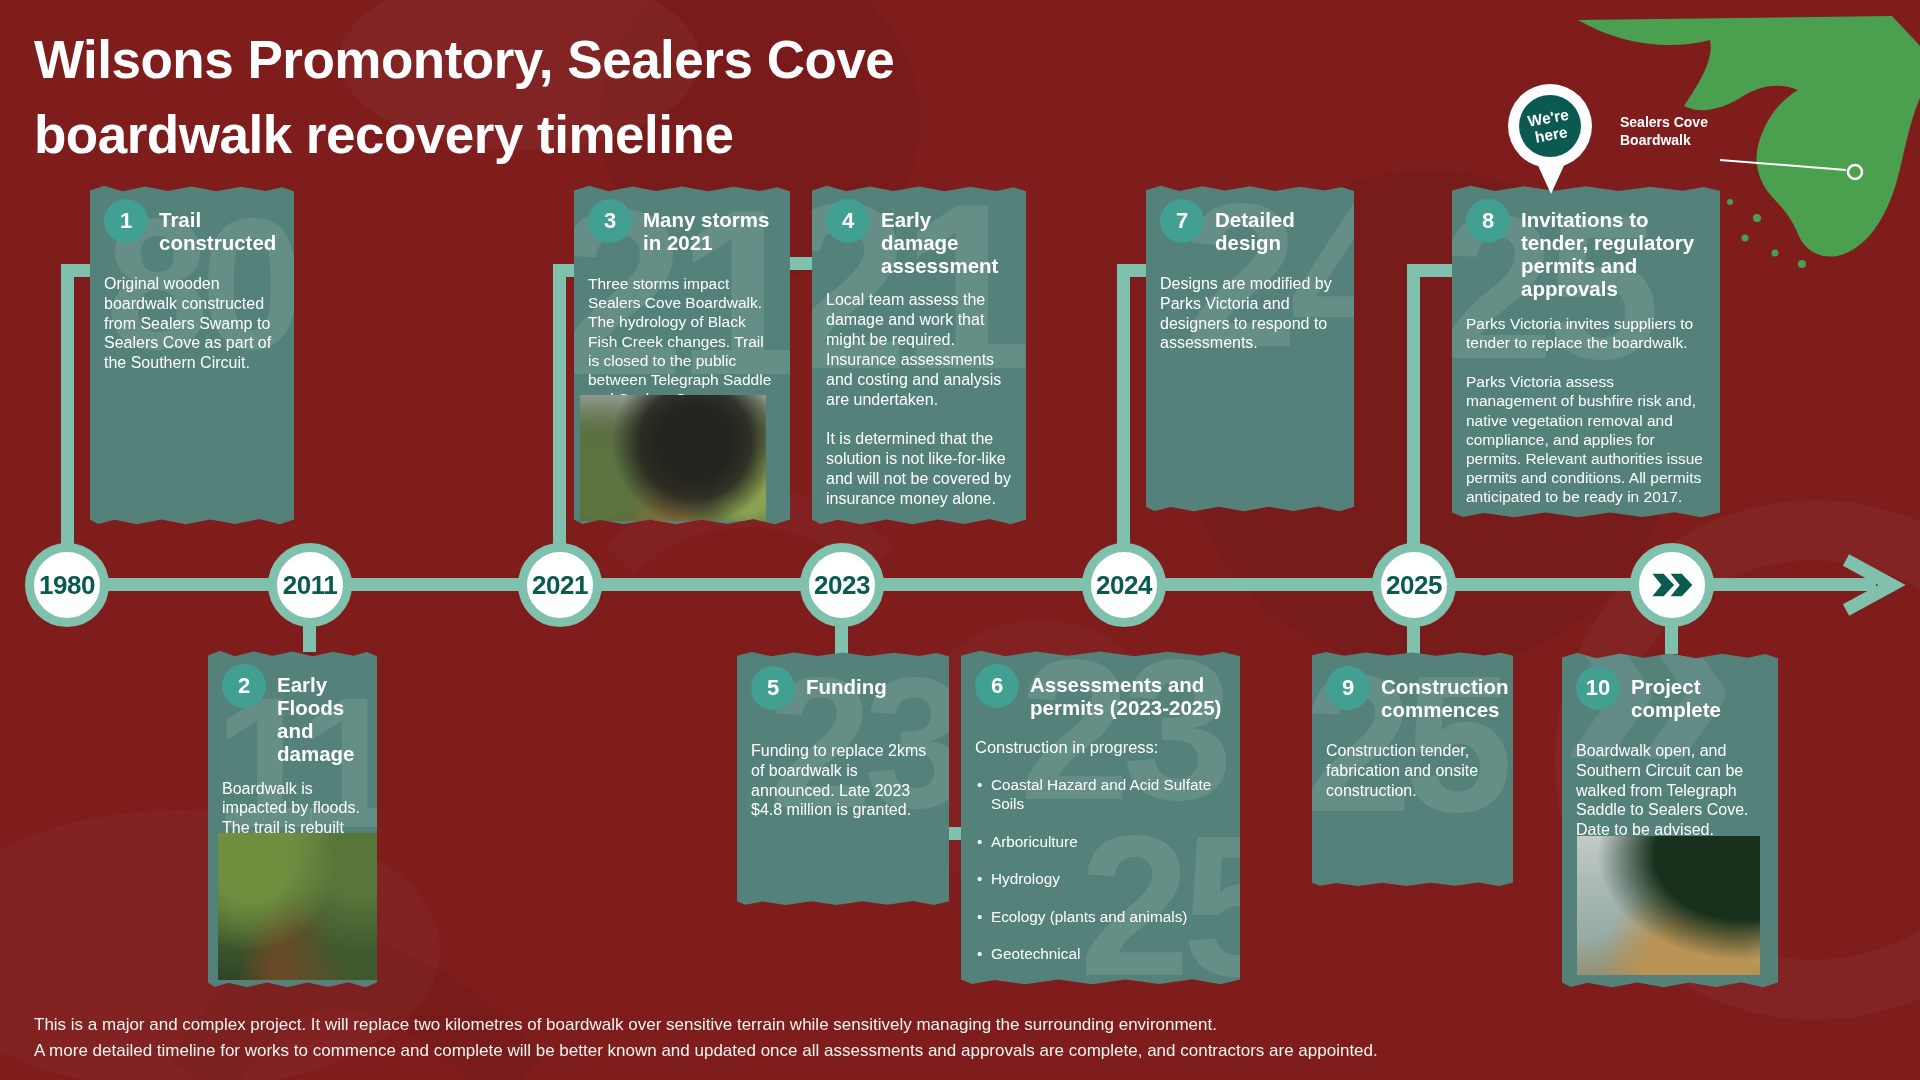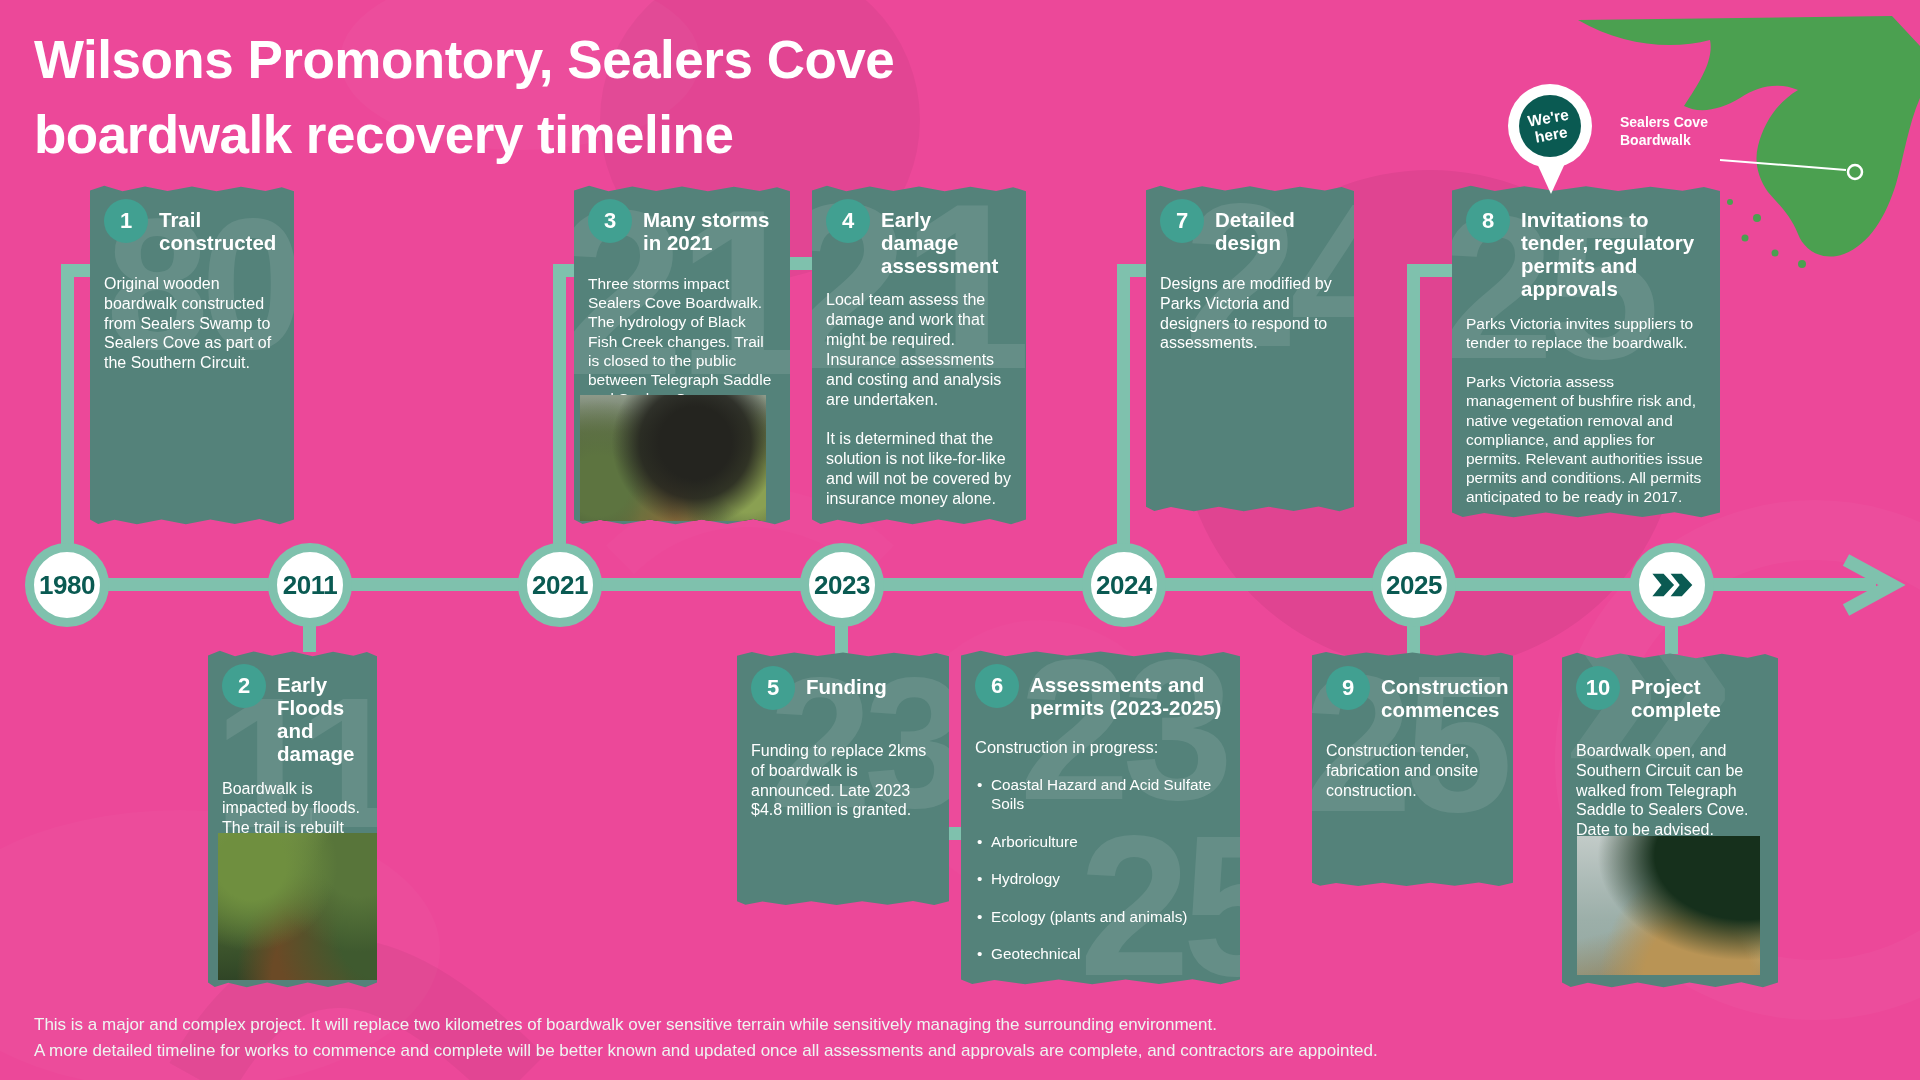--- a/index.html
+++ b/index.html
@@ -1,18 +1,18 @@
 <!DOCTYPE html>
 <html><head>
 <meta charset="utf-8">
 <style>
   html,body{margin:0;padding:0;background:#06413b;}
   .stage{
     position:relative;width:1920px;height:1080px;overflow:hidden;
-    background:#ec4899;color:#fff;
+    background:#7f1d1d;color:#fff;
     font-family:"Liberation Sans","DejaVu Sans",sans-serif;
   }
   .decor{position:absolute;inset:0;z-index:0;pointer-events:none;}
   .connectors{position:absolute;inset:0;z-index:1;pointer-events:none;}
 
   
   .title{position:absolute;left:34px;top:22px;z-index:3;font-weight:bold;
          font-size:53px;line-height:1.42;letter-spacing:-0.5px;}
 
   

